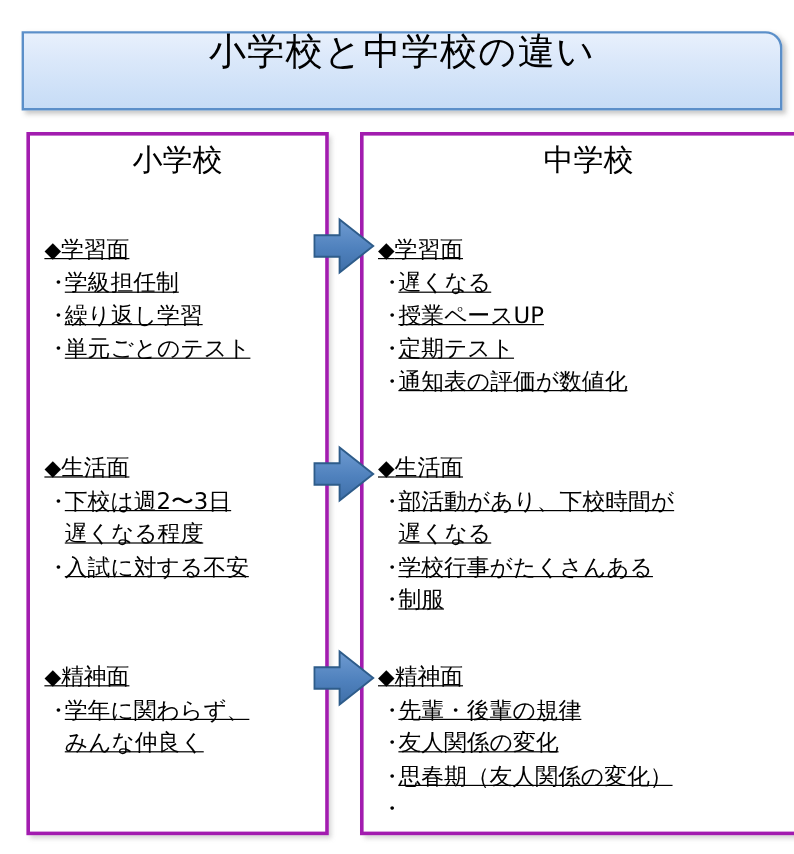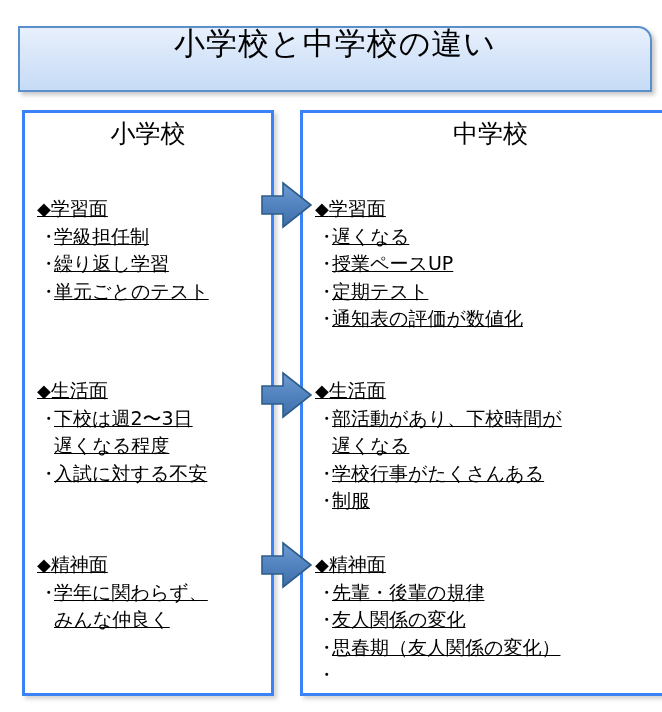--- a/index.html
+++ b/index.html
@@ -41,21 +41,21 @@
     color: #000000;
     letter-spacing: 1px;
     line-height: 1;
     white-space: nowrap;
   }
 
   
   .column {
     position: absolute;
     box-sizing: border-box;
-    border: 3px solid #3b82f6;
+    border: 3px solid #a21caf;
     background: #ffffff;
     box-shadow: 3px 3px 4px rgba(145, 145, 145, 0.40);
   }
   .column-left {
     left: 22px;
     top: 110px;
     width: 252px;
     height: 586px;
   }
   .column-right {

